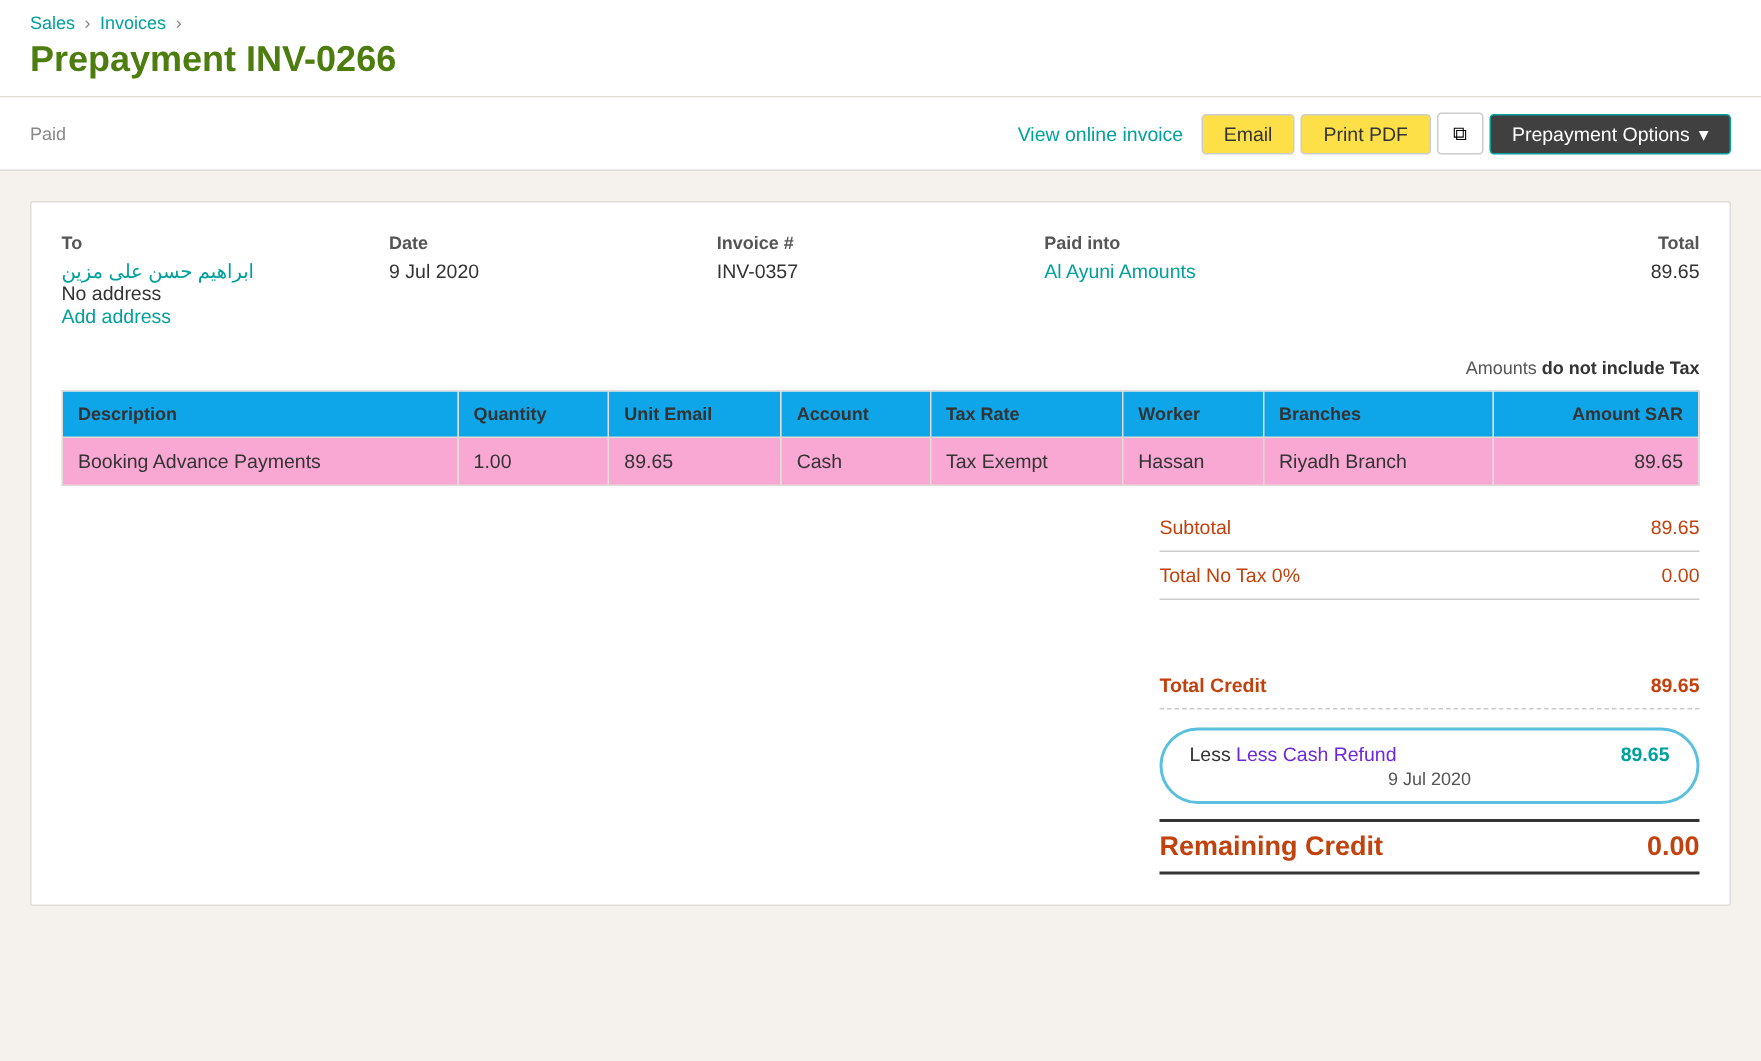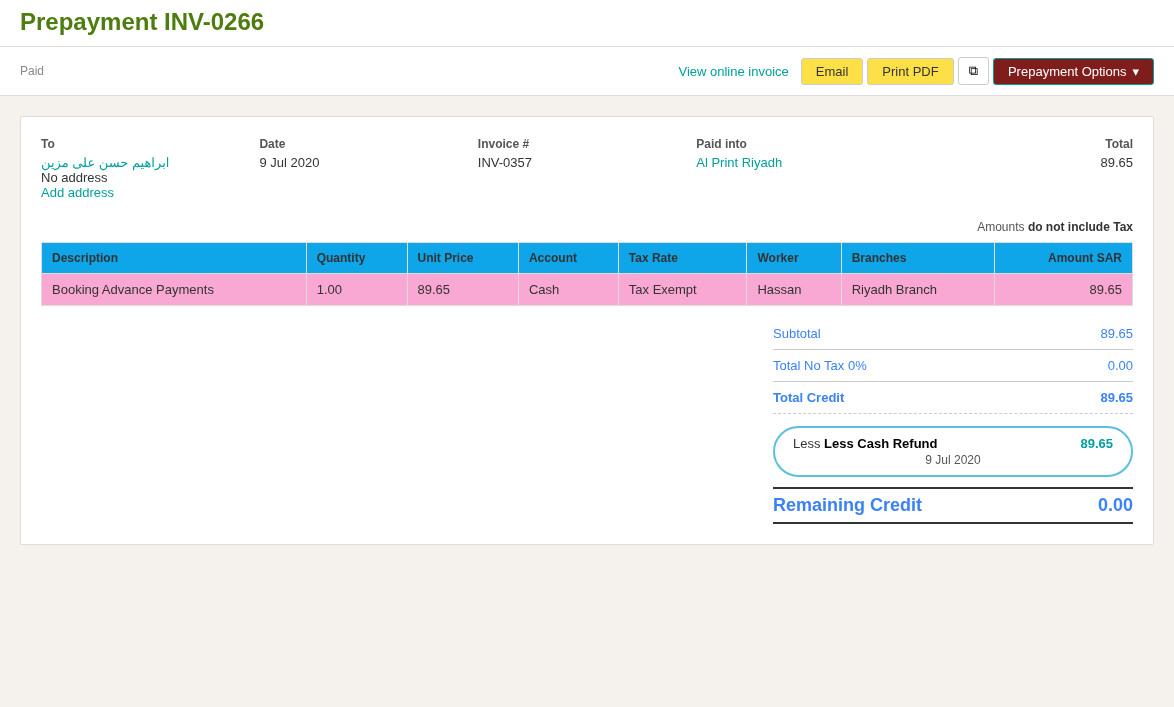--- a/index.html
+++ b/index.html
@@ -57,21 +57,21 @@
     }
     .btn-link {
       background: none;
       border: none;
       color: #00a09d;
       cursor: pointer;
       font-size: 13px;
       padding: 5px 8px;
     }
     .btn-dropdown {
-      background: #7f1d1d;
+      background: #404040;
       color: #fff;
       border: 1px solid #00a09d;
       padding: 5px 14px;
       border-radius: 3px;
       cursor: pointer;
       font-size: 13px;
       display: flex;
       align-items: flex-start;
       gap: 6px;
     }
@@ -154,25 +154,26 @@
       flex-direction: column;
       align-items: flex-end;
       gap: 6px;
       margin-top: 10px;
     }
     .totals-row {
       display: flex;
       width: 360px;
       justify-content: space-between;
       font-size: 13px;
-      color: #3b82f6;
+      color: #c2410c;
       align-items: center;
     }
     .totals-row.bold {
       font-weight: bold;
+      margin-top: 41px;
     }
     .totals-row.large {
       font-size: 18px;
       font-weight: bold;
       border-top: 2px solid #333;
       border-bottom: 2px solid #333;
       padding: 6px 0;
     }
     .totals-divider {
       width: 360px;
@@ -196,23 +197,22 @@
       align-items: center;
       margin: 4px 0;
     }
     .cash-refund-row {
       width: 100%;
       display: flex;
       justify-content: space-between;
       font-size: 13px;
     }
     .cash-refund-label a {
-      color: #000000;
+      color: #6d28d9;
       text-decoration: none;
-      font-weight: bold;
     }
     .cash-refund-amount {
       color: #00a09d;
       font-weight: bold;
     }
     .cash-refund-date {
       font-size: 12px;
       color: #555;
       text-align: center;
       margin-top: 2px;
@@ -225,20 +225,26 @@
       color: #00a09d;
       font-size: 13px;
       text-decoration: none;
       display: block;
     }
   </style>
 </head>
 <body>
 
 <div class="top-bar">
+  <div class="breadcrumb">
+    <a href="#">Sales</a>
+    <span>›</span>
+    <a href="#">Invoices</a>
+    <span>›</span>
+  </div>
   <div class="page-title">Prepayment INV-0266</div>
 </div>
 
 <div class="action-bar">
   <span class="status-badge">Paid</span>
   <button class="btn-link">View online invoice</button>
   <button class="btn">Email</button>
   <button class="btn">Print PDF</button>
   <button class="btn-icon">⧉</button>
   <button class="btn-dropdown">
@@ -263,39 +269,39 @@
         <div class="field-label">Date</div>
         <div class="field-value">9 Jul 2020</div>
       </div>
       <div class="invoice-header-col">
         <div class="field-label">Invoice #</div>
         <div class="field-value">INV-0357</div>
       </div>
       <div class="invoice-header-col">
         <div class="field-label">Paid into</div>
         <div class="field-value">
-          <a href="#">Al Print Riyadh</a>
+          <a href="#">Al Ayuni Amounts</a>
         </div>
       </div>
       <div class="invoice-header-col total-col">
         <div class="field-label">Total</div>
         <div class="field-value">89.65</div>
       </div>
     </div>
 
     <div class="tax-notice">
       <span>Amounts</span>&nbsp;<strong>do not include Tax</strong>
     </div>
 
     <table class="invoice-lines">
       <thead>
         <tr>
           <th>Description</th>
           <th>Quantity</th>
-          <th>Unit Price</th>
+          <th>Unit Email</th>
           <th>Account</th>
           <th>Tax Rate</th>
           <th>Worker</th>
           <th>Branches</th>
           <th class="right">Amount SAR</th>
         </tr>
       </thead>
       <tbody>
         <tr>
           <td>Booking Advance Payments</td>

